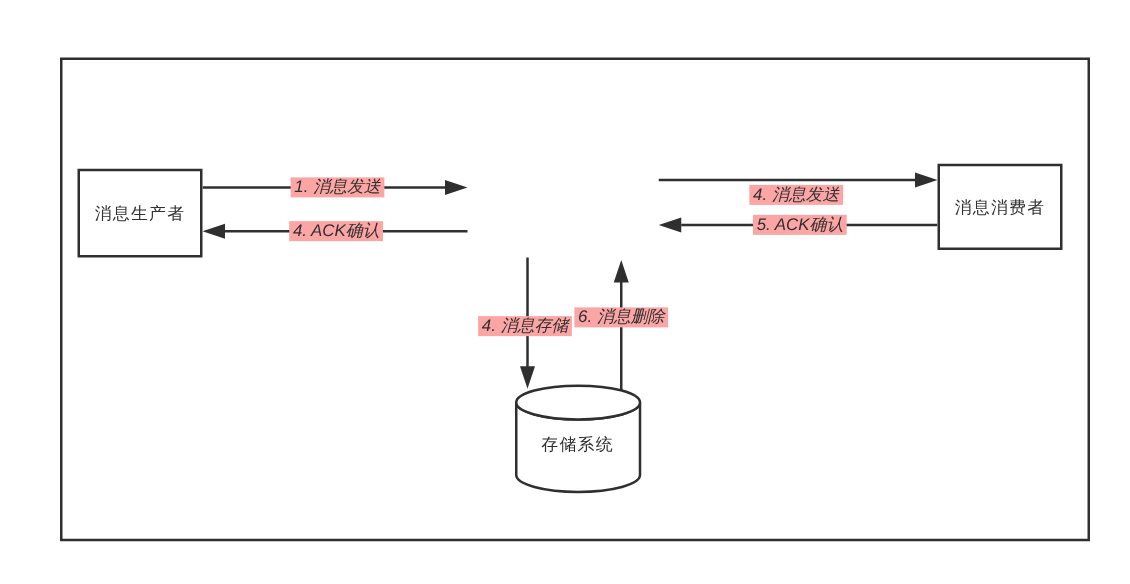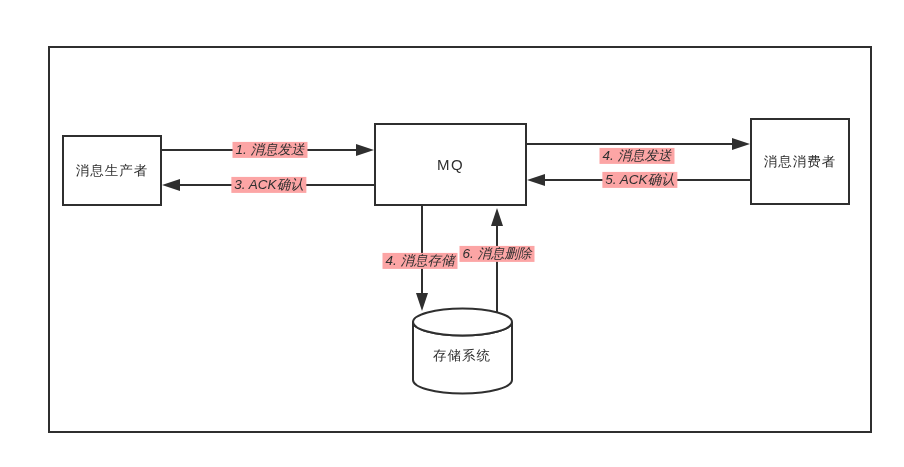--- a/index.html
+++ b/index.html
@@ -50,21 +50,21 @@
     box-sizing: border-box;
     display: flex;
     align-items: center;
     justify-content: center;
     font-size: 13.5px;
     color: #2f2f2f;
     letter-spacing: 1px;
   }
   .node-producer { left: 62px;  top: 135px; width: 100px; height: 71px; }
   .node-mq       { left: 374px; top: 123px; width: 153px; height: 83px; font-size: 15px; letter-spacing: 1.5px; }
-  .node-consumer { left: 750px; top: 118px; width: 100px; height: 87px; }
+  .node-consumer { left: 750px; top: 131px; width: 100px; height: 69px; }
   .edge-label {
     position: absolute;
     transform: translate(-50%, -50%);
     background: #fca5a5;
     padding: 0 3px;
     font-size: 13.5px;
     color: #2f2f2f;
     white-space: nowrap;
     line-height: 1.2;
     font-style: italic;
@@ -128,30 +128,27 @@
     <g>
       <path class="cyl" d="M 413,322 L 413,380 A 49.5,13.5 0 0 0 512,380 L 512,322 A 49.5,13.5 0 0 1 413,322 Z"></path>
       <ellipse class="cyl" cx="462.5" cy="322" rx="49.5" ry="13.5"></ellipse>
     </g>
   </svg>
 
   <div class="node node-producer">
     <span>消息生产者</span>
   </div>
 
-  <div class="node node-mq">
-    <span>MQ</span>
-  </div>
 
   <div class="node node-consumer">
     <span>消息消费者</span>
   </div>
 
   <div class="edge-label lbl-1">1. 消息发送</div>
-  <div class="edge-label lbl-3">3. ACK确认</div>
+  <div class="edge-label lbl-3">4. ACK确认</div>
   <div class="edge-label lbl-4">4. 消息发送</div>
   <div class="edge-label lbl-5">5. ACK确认</div>
   <div class="edge-label lbl-2">4. 消息存储</div>
   <div class="edge-label lbl-6">6. 消息删除</div>
 
   <div class="storage-label">存储系统</div>
 
 </div>
 
 </body></html>

